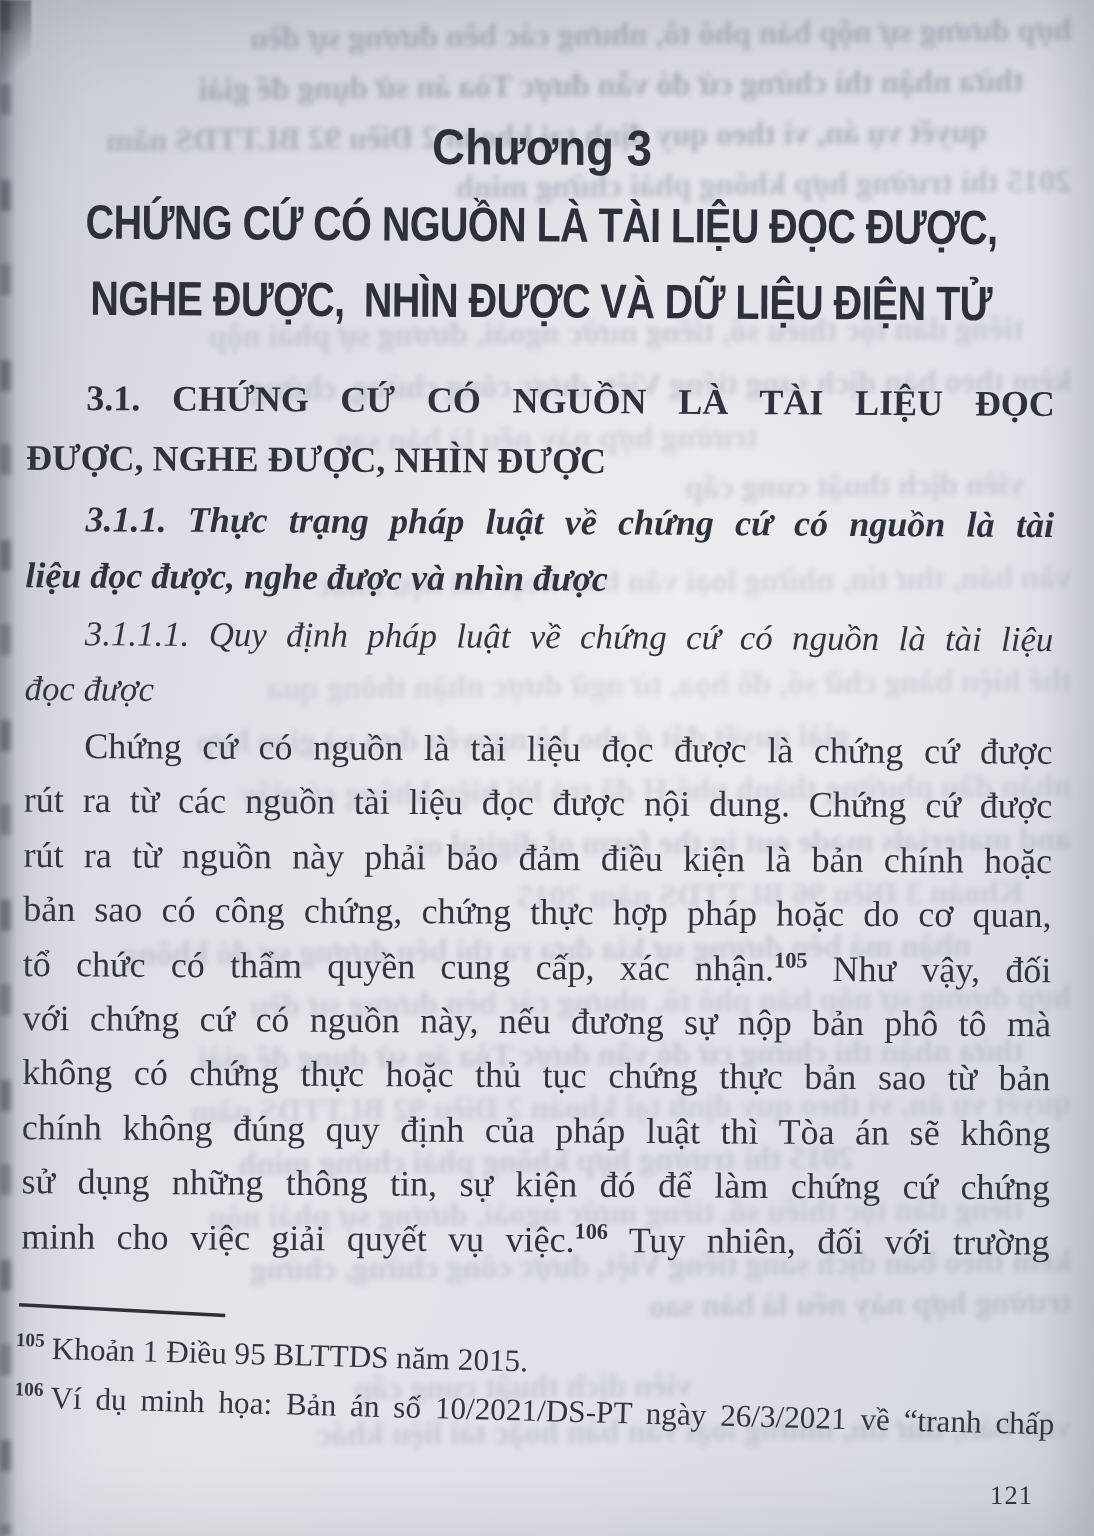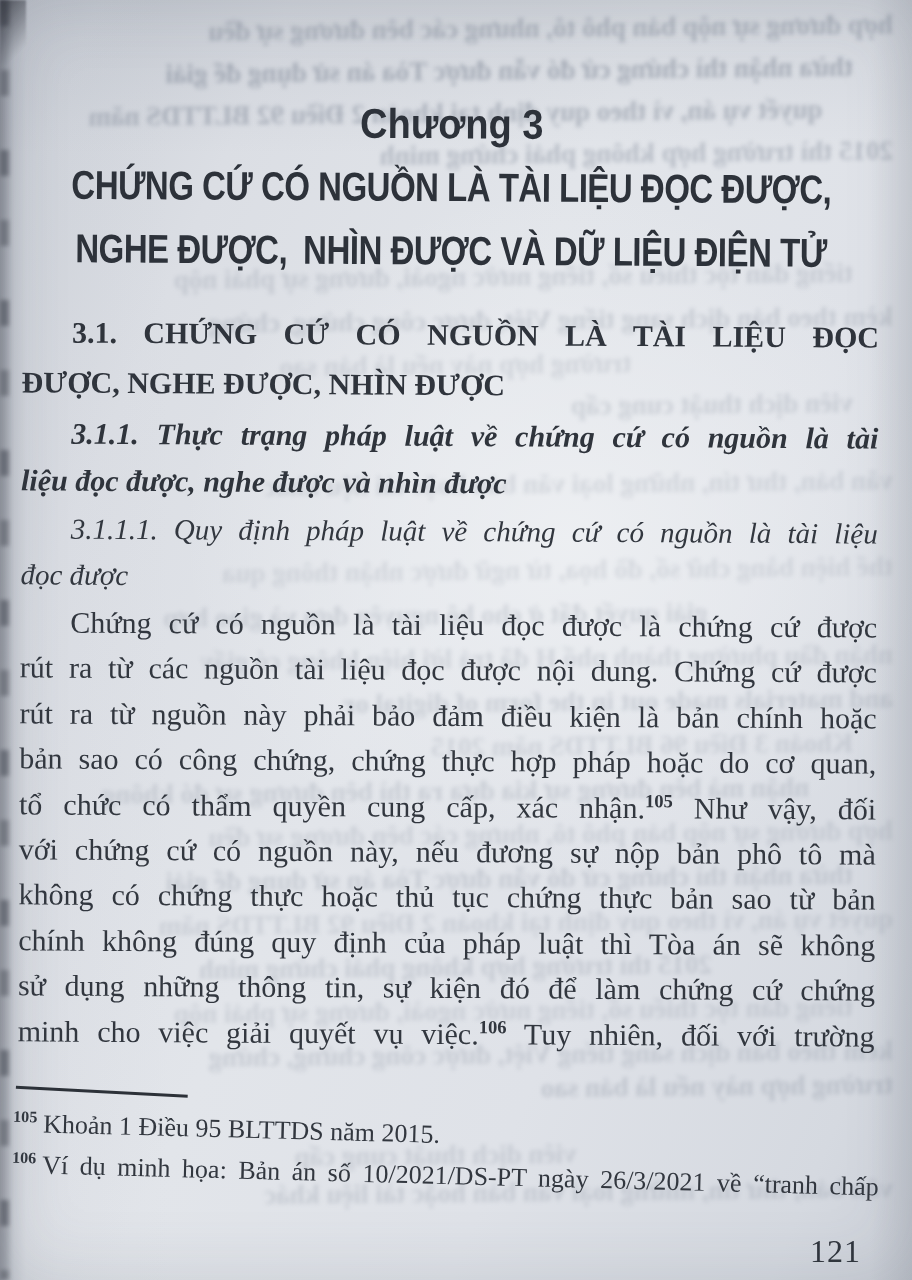--- a/index.html
+++ b/index.html
@@ -94,21 +94,21 @@
     width:172px;height:0;border-top:3px solid #2c3138;
     margin-left:-8px;transform:rotate(1.5deg);transform-origin:0 0;
     margin-bottom:14px;
   }
   .fn{margin-left:-10px;}
   .fn-just{text-align:justify;text-align-last:justify;}
   .fn sup{margin-right:6px;}
 
   .page-number{
     position:absolute;top:1233px;right:54px;
-    font-size:32px;color:#2f343c;letter-spacing:1px;
+    font-size:22px;color:#2f343c;letter-spacing:1px;
   }
 </style>
 </head>
 <body>
 
 <div class="page">
 
   <div class="bleed-layer">
       <div class="bleed-line" style="top: 14px; opacity: 0.5;">hợp đương sự nộp bản phô tô, nhưng các bên đương sự đều</div>
       <div class="bleed-line" style="top: 56px; opacity: 0.55; padding-left: 40px;">thừa nhận thì chứng cứ đó vẫn được Tòa án sử dụng để giải</div>

